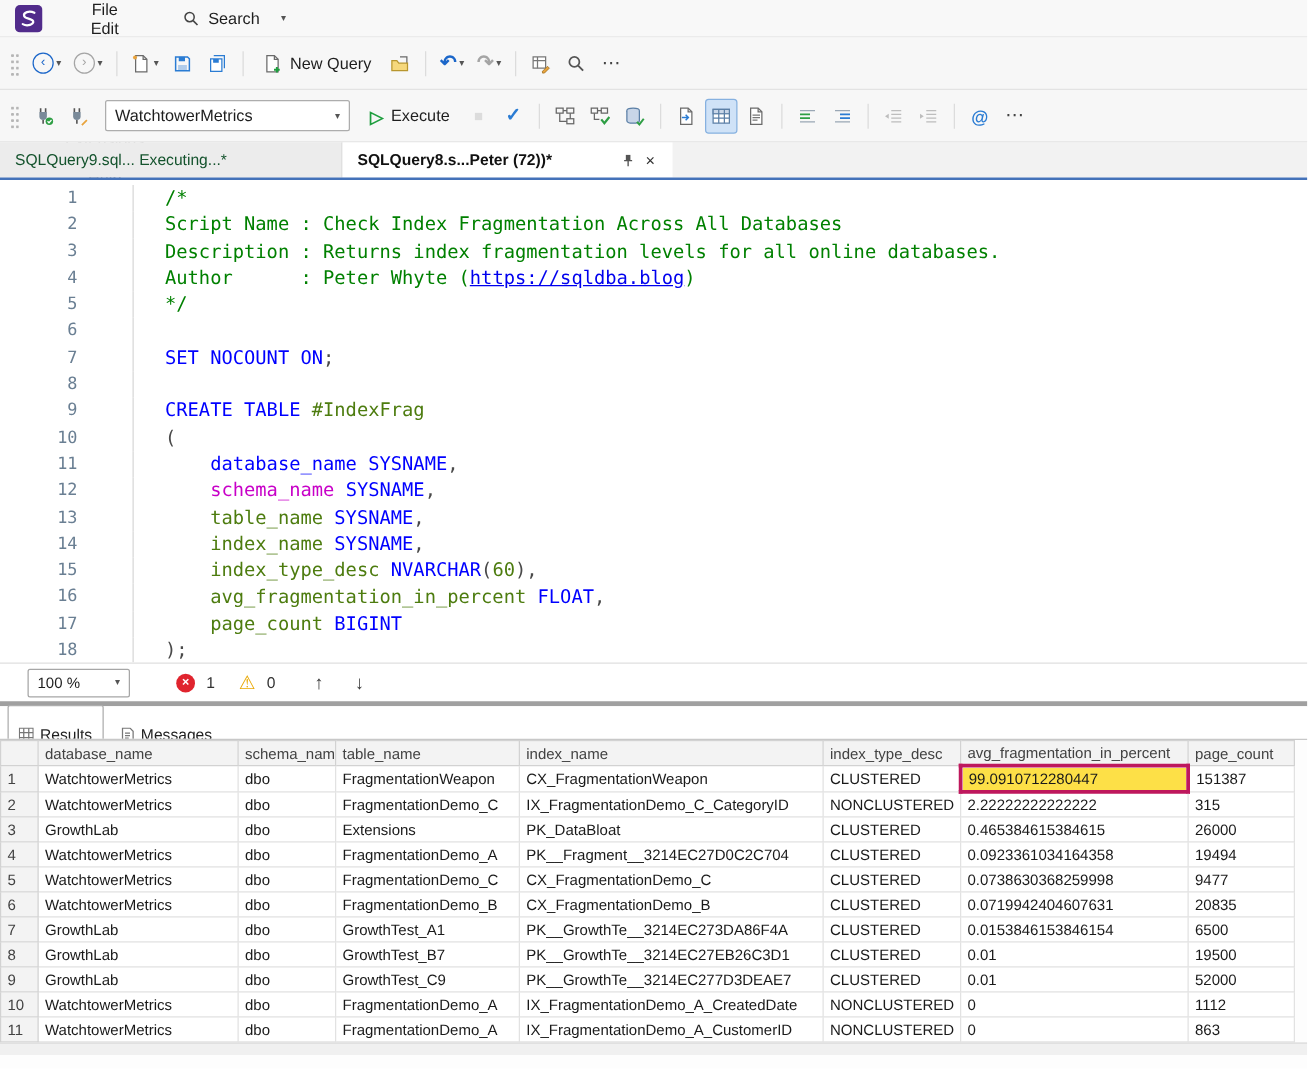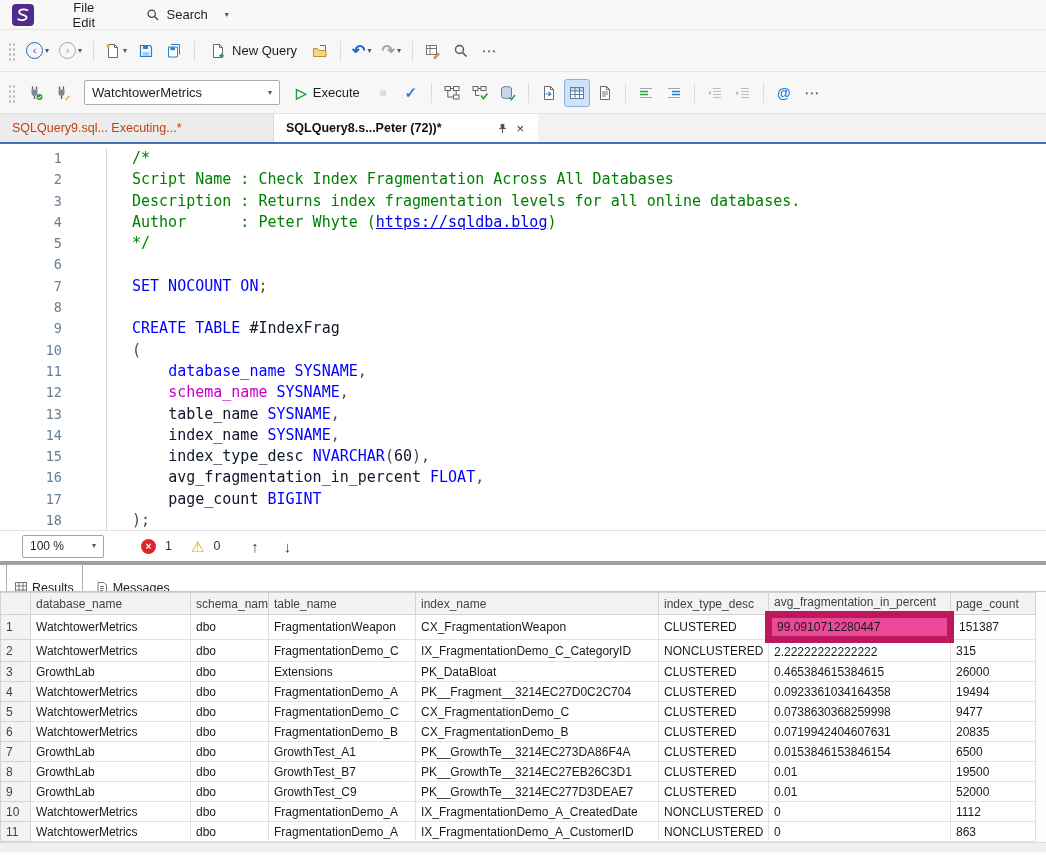--- a/index.html
+++ b/index.html
@@ -39,37 +39,37 @@
   .more-glyph { color:#444; font-size:15px; line-height:1; }
   .exec-arrow { color:#1e9e3e; font-size:14px; font-weight:bold; line-height:1; }
   .stop-glyph { color:#bdbdbd; font-size:12px; line-height:1; }
   .check-glyph { color:#2b7cd3; font-size:15px; font-weight:bold; line-height:1; }
   .at-glyph { color:#2b7cd3; font-size:14px; font-weight:bold; line-height:1; }
   .combo { width:196px; height:25px; background:#fff; border:1px solid #adadad; border-radius:2px;
     display:flex; align-items:center; justify-content:space-between; padding:0 7px; margin:0 6px; font-size:13px; }
   
   .tabstrip { height:28px; flex:0 0 28px; background:#f2f2f2; display:flex; align-items:stretch; }
   .tab { display:flex; align-items:center; font-size:12.5px; padding:0 12px; cursor:default; }
-  .tab.inactive { width:274px; background:#ececec; color:#c2410c; border-right:1px solid #dcdcdc;text-align:center; }
+  .tab.inactive { width:274px; background:#ececec; color:#14532d; border-right:1px solid #dcdcdc;text-align:center; }
   .tab.active { width:264px; background:#ffffff; color:#111; font-weight:bold; justify-content:space-between; }
   .tab .tab-title { overflow:hidden; white-space:nowrap; }
   .tab-close { font-size:13px; color:#333; font-weight:normal; padding:0 2px; line-height:1; }
   .accent-line { height:2px; flex:0 0 2px; background:#4472b9; }
   
   .editor { height:386px; flex:0 0 386px; background:#fff; overflow:hidden; padding-top:4px;
     font-family:"DejaVu Sans Mono", monospace; font-size:15px; }
   .code-line { display:flex; height:21.3px; line-height:21.3px; }
   .ln { flex:0 0 62px; text-align:right; color:#6a7f93; font-size:13.5px; }
   .fold-margin { flex:0 0 45px; border-right:1px solid #d8d8d8; }
   .code-text { white-space:pre; padding-left:25px; }
   .tok-comment { color:#008000; }
   .tok-keyword { color:#0000ff; }
   .tok-function { color:#c800c8; }
   .tok-punct { color:#4a4a4a; }
-  .tok-plain { color:#0f172a; }
+  .tok-plain { color:#4d7c0f; }
   .tok-link { color:#0000ee; text-decoration:underline; }
   
   .editor-status { height:31px; flex:0 0 31px; background:#fff; border-top:1px solid #e0e0e0;
     display:flex; align-items:center; padding:0 22px; gap:9px; font-size:12.5px; }
   .zoom { width:82px; height:23px; border:1px solid #a6a6a6; border-radius:2px; background:#fff;
     display:flex; align-items:center; justify-content:space-between; padding:0 7px; font-size:12px; }
   .err-circle { width:15px; height:15px; border-radius:50%; background:#e0242e; color:#fff;
     display:flex; align-items:center; justify-content:center; font-size:10px; font-weight:bold; margin-left:28px; }
   .warn-tri { color:#e9a700; font-size:15px; line-height:1; margin-left:10px; }
   .count { color:#333; }
@@ -81,21 +81,21 @@
     gap:4px; padding:0 6px; font-size:12.5px; }
   .rtab { display:flex; align-items:center; gap:5px; padding:16px 8px; border:1px solid transparent;margin-top:19px; }
   .rtab.active { border:1px solid #adadad; background:#fff; border-radius:2px; }
   .grid-wrap { flex:1 1 auto; background:#fdfdfd; border-top:1px solid #c8c8c8; overflow:hidden; }
   table.results { border-collapse:collapse; table-layout:fixed; width:1035px; font-size:12px; color:#1a1a1a; }
   table.results th { background:#f3f3f3; font-weight:normal; color:#424242; text-align:left;
     border:1px solid #d2d2d2; padding:2px 5px; height:20px; overflow:hidden; white-space:nowrap; }
   table.results td { background:#fff; border:1px solid #e2e2e2; padding:2px 5px; height:20px;
     overflow:hidden; white-space:nowrap; }
   table.results td.rownum { background:#f3f3f3; border-color:#d2d2d2; color:#424242; }
-  table.results td.selected { background:#ec4899; border:7px solid #be185d; }
+  table.results td.selected { background:#fde047; border:3px solid #be185d; }
   .hscroll { height:10px; background:#f0f0f0; border-top:1px solid #dadada; width:100%; }
 </style>
 </head>
 <body>
 
 <div class="app">
 
   <div class="menubar">
     <div class="logo">
       <svg width="22" height="22" viewBox="0 0 22 22">

